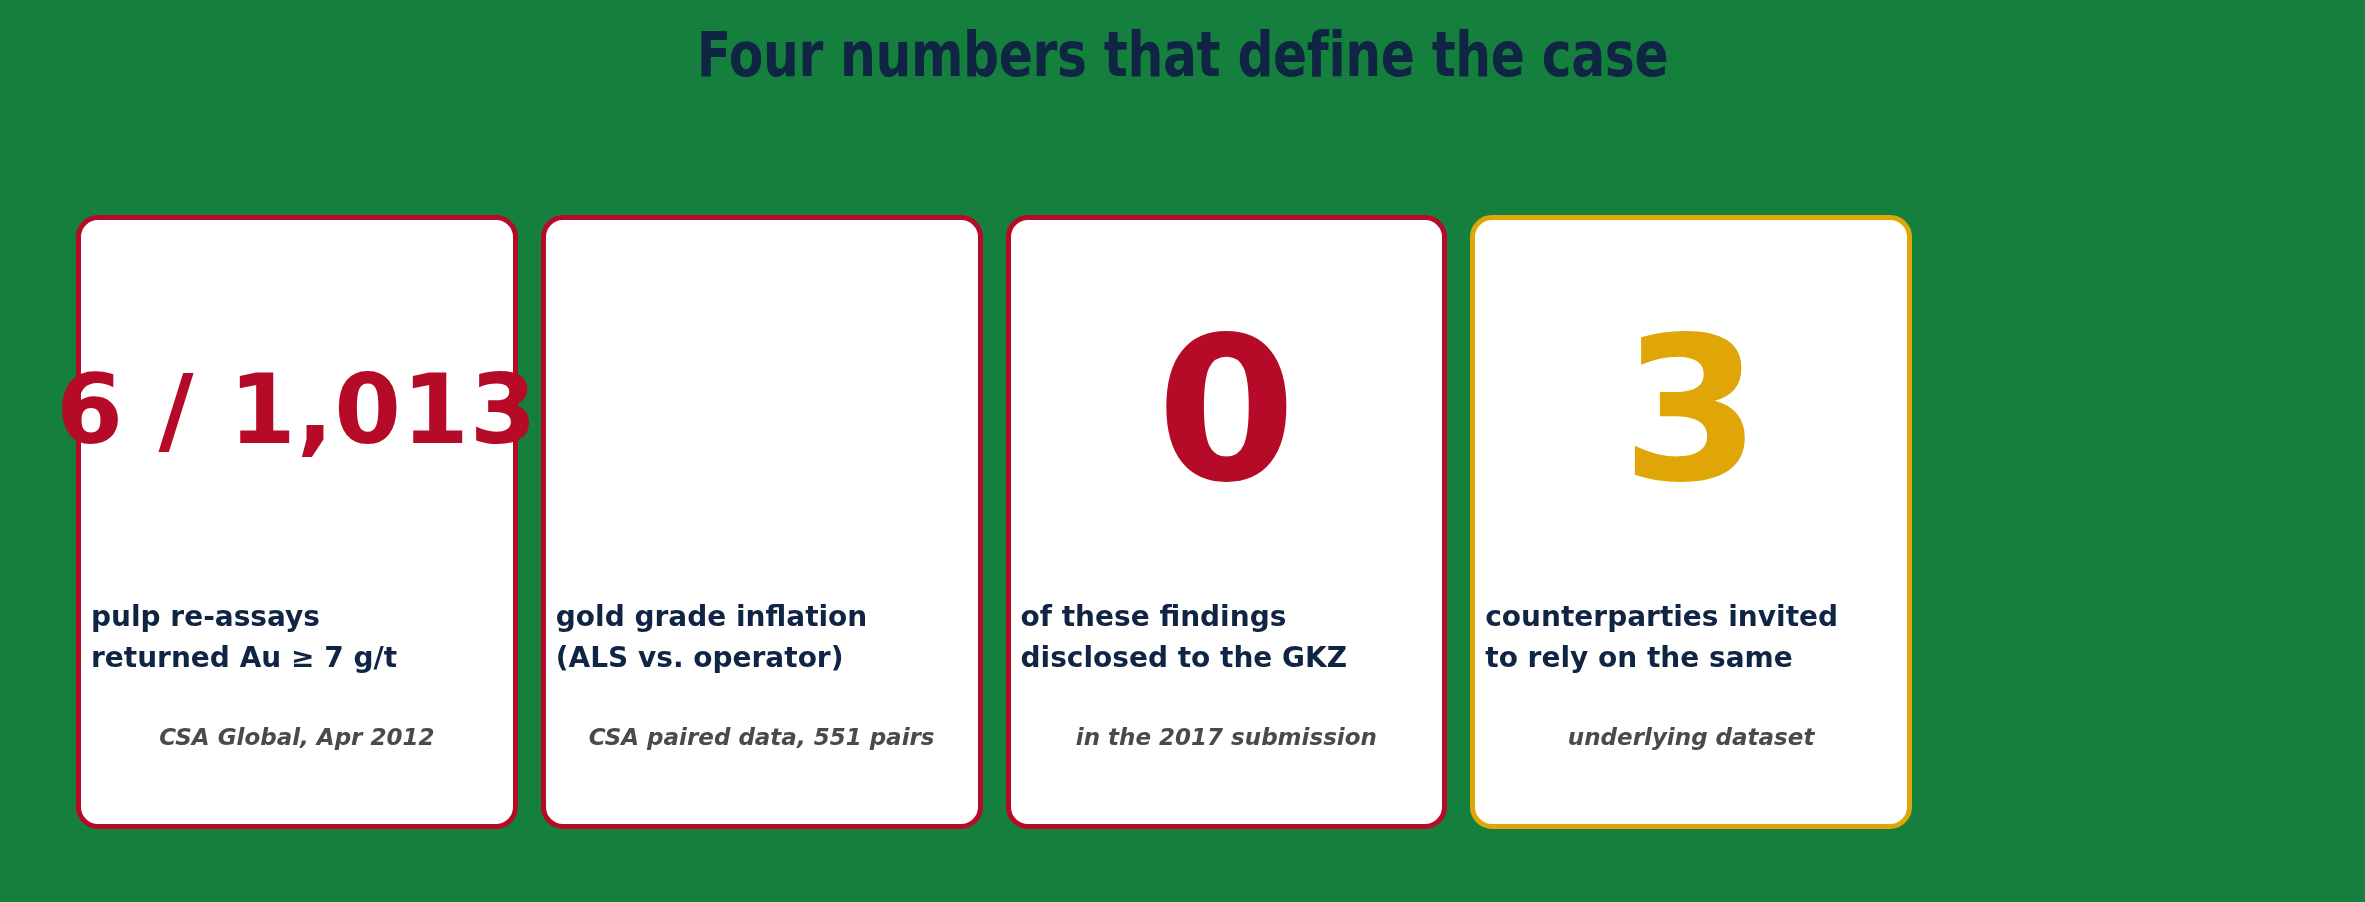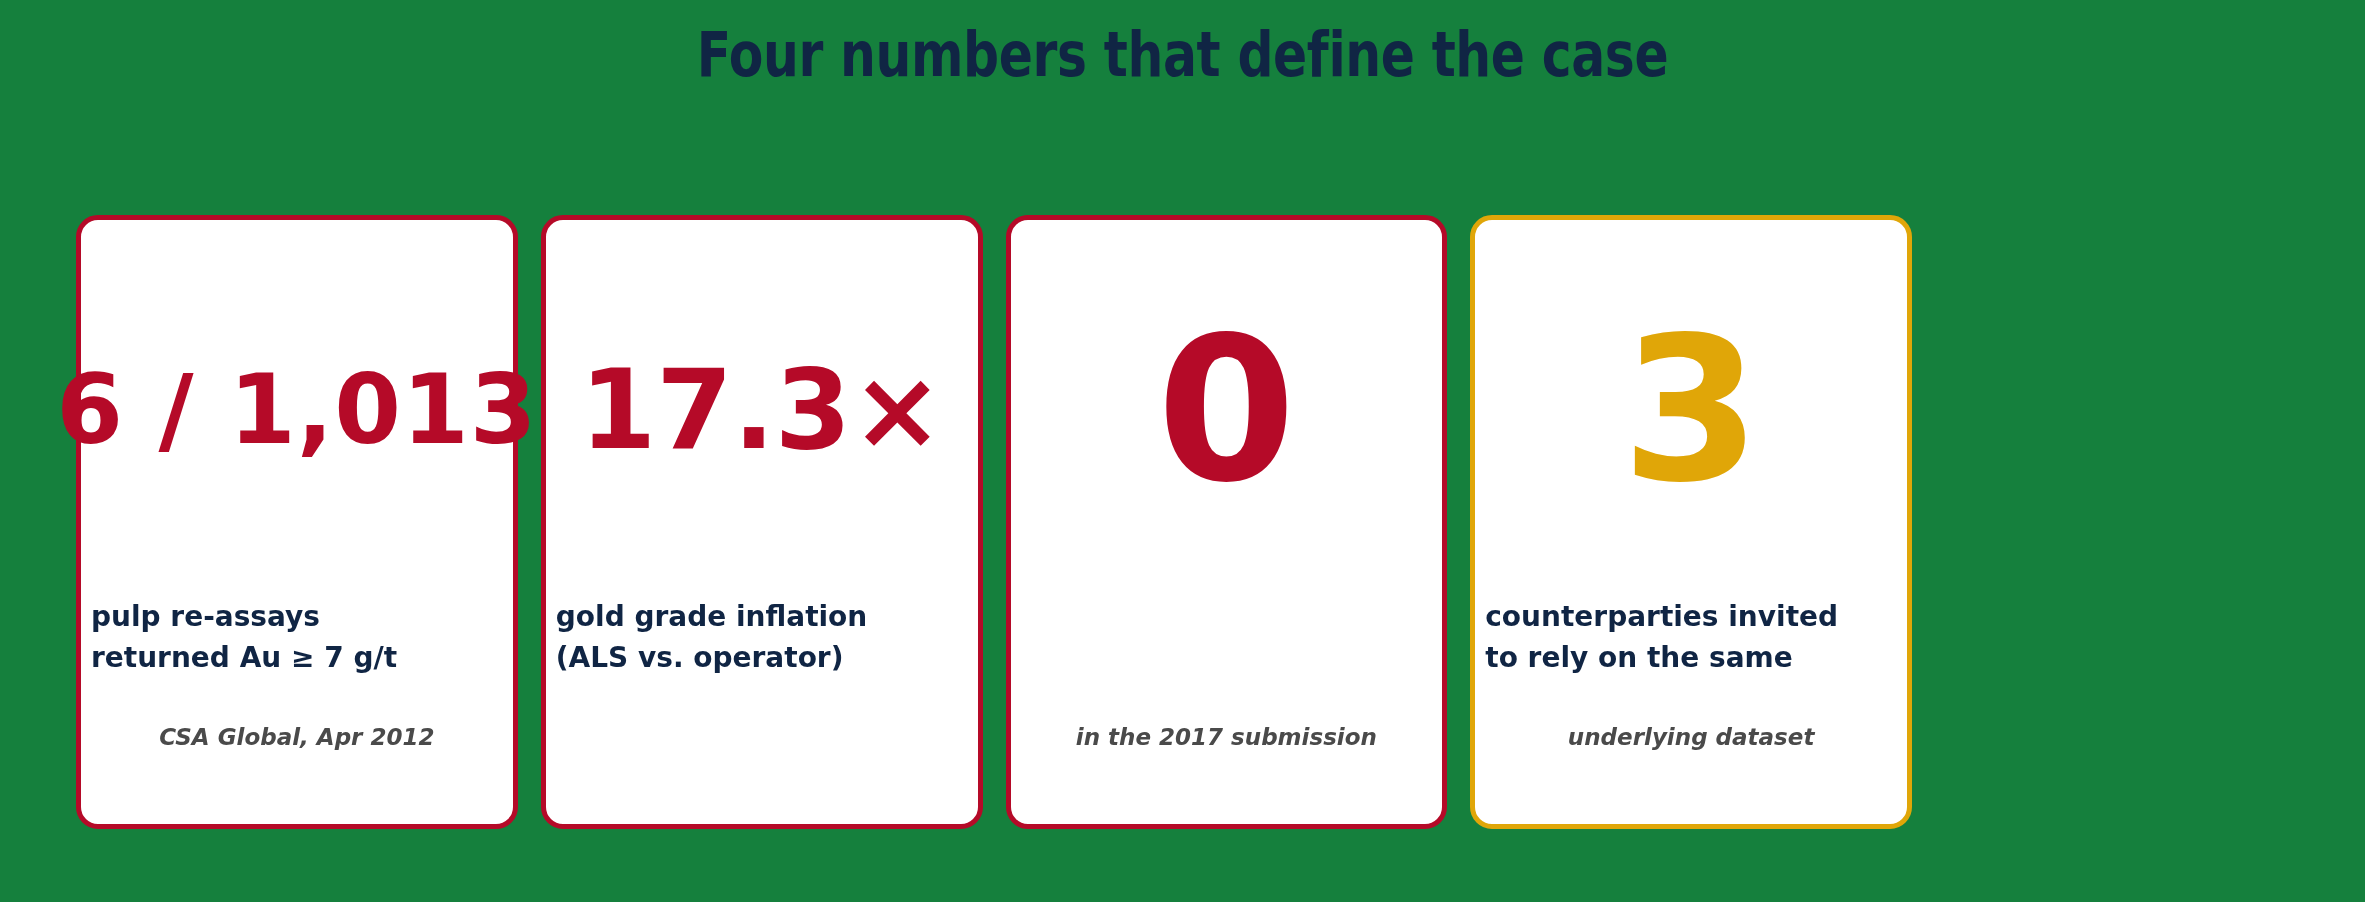--- a/index.html
+++ b/index.html
@@ -129,29 +129,33 @@
     <div class="card">
       <div class="card-number size-wide">6 / 1,013</div>
       <div class="card-caption">
         <span class="caption-line">pulp re-assays</span>
         <span class="caption-line">returned Au ≥ 7 g/t</span>
       </div>
       <div class="card-source">CSA Global, Apr 2012</div>
     </div>
 
     <div class="card">
-      <div class="card-number size-mid">17.3×</div>
       <div class="card-caption">
         <span class="caption-line">gold grade inflation</span>
         <span class="caption-line">(ALS vs. operator)</span>
       </div>
+      <div class="card-source">CSA paired data, 551 pairs</div>
     </div>
 
     <div class="card">
       <div class="card-number size-huge">0</div>
+      <div class="card-caption">
+        <span class="caption-line">of these findings</span>
+        <span class="caption-line">disclosed to the GKZ</span>
+      </div>
       <div class="card-source">in the 2017 submission</div>
     </div>
 
     <div class="card accent-gold">
       <div class="card-number size-huge">3</div>
       <div class="card-caption">
         <span class="caption-line">counterparties invited</span>
         <span class="caption-line">to rely on the same</span>
       </div>
       <div class="card-source">underlying dataset</div>

